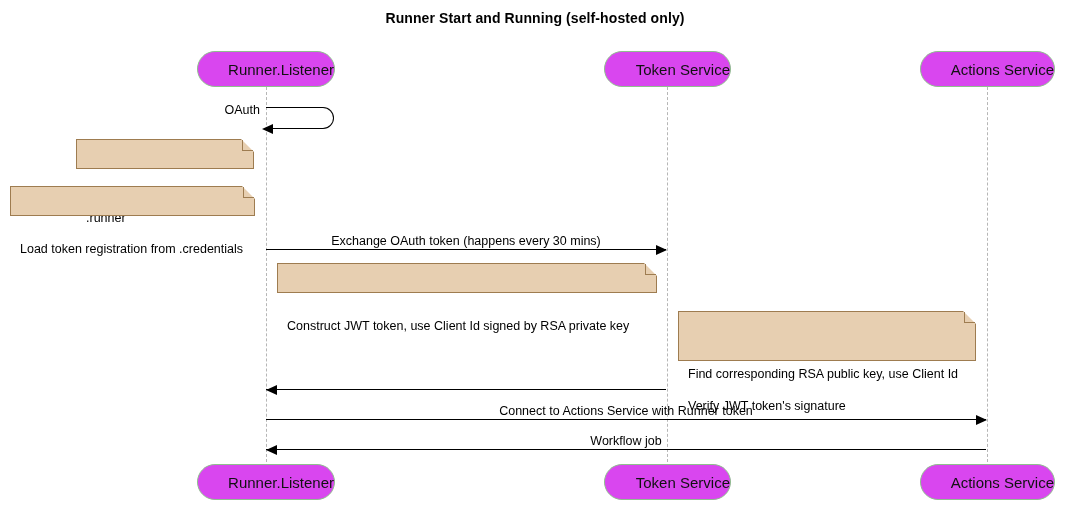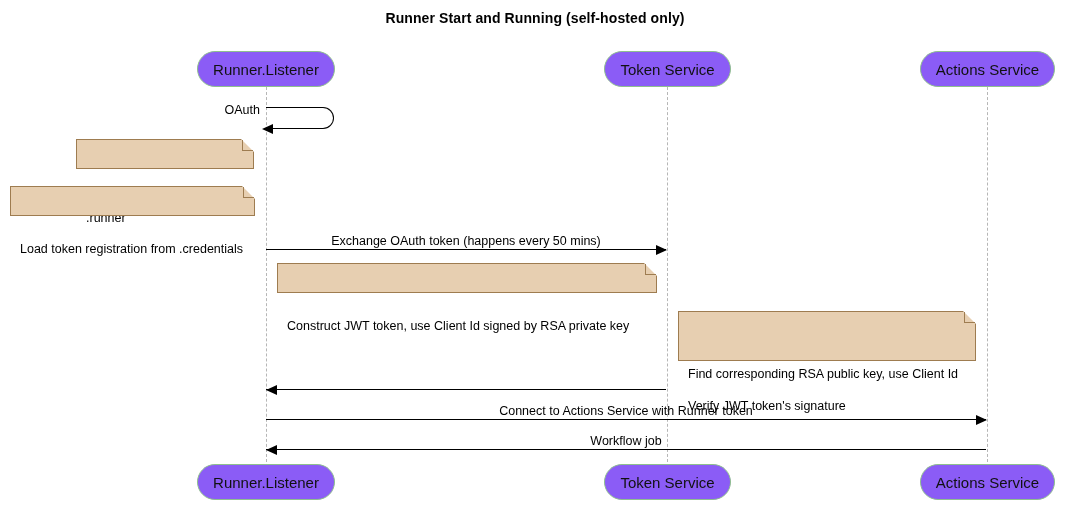--- a/index.html
+++ b/index.html
@@ -34,24 +34,24 @@
   .lifeline {
     position: absolute;
     width: 0;
     border-left: 1px dashed #b6b6b6;
   }
   
   .participant {
     position: absolute;
     height: 36px;
     line-height: 36px;
-    background: #8b5cf6;
+    background: #d946ef;
     border: 1px solid #8fbf8e;
     border-radius: 18px;
-    text-align: center;
+    text-align: right;
     font-size: 15px;
     color: #111111;
     box-sizing: border-box;
     white-space: nowrap;
   }
   
   .note {
     position: absolute;
     background: #e7cfb1;
     border: 1px solid #9e7c50;
@@ -151,21 +151,21 @@
   </div>
 
   <div class="note" style="left:10px; top:186px; width:245px; height:30px;">
     <span class="fold-cut"></span>
     <span class="fold" style="background:transparent; border-left:1px solid #9e7c50; border-bottom:1px solid #9e7c50; top:0px; right:0px; width:11px; height:11px;"></span>
     <span>Load token registration from .credentials</span>
   </div>
 
   <div class="msg" style="left:266px; top:249px; width:400px;"></div>
   <div class="arrowhead right" style="left:656px; top:245px;"></div>
-  <div class="msg-label" style="left:266px; top:234px; width:400px;">Exchange OAuth token (happens every 50 mins)</div>
+  <div class="msg-label" style="left:266px; top:234px; width:400px;">Exchange OAuth token (happens every 30 mins)</div>
 
   <div class="note" style="left:277px; top:263px; width:380px; height:30px;">
     <span class="fold-cut"></span>
     <span class="fold" style="background:transparent; border-left:1px solid #9e7c50; border-bottom:1px solid #9e7c50; top:0px; right:0px; width:11px; height:11px;"></span>
     <span>Construct JWT token, use Client Id signed by RSA private key</span>
   </div>
 
   <div class="note" style="left:678px; top:311px; width:298px; height:50px;">
     <span class="fold-cut"></span>
     <span class="fold" style="background:transparent; border-left:1px solid #9e7c50; border-bottom:1px solid #9e7c50; top:0px; right:0px; width:11px; height:11px;"></span>

